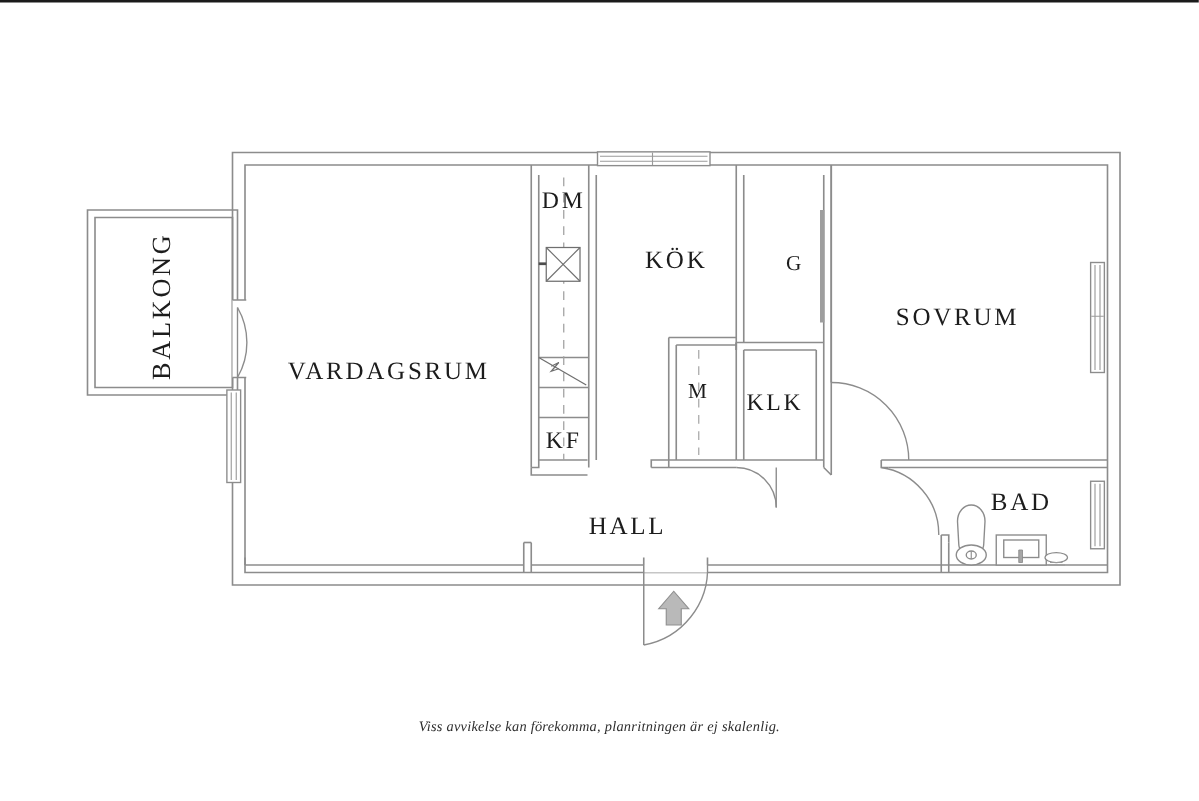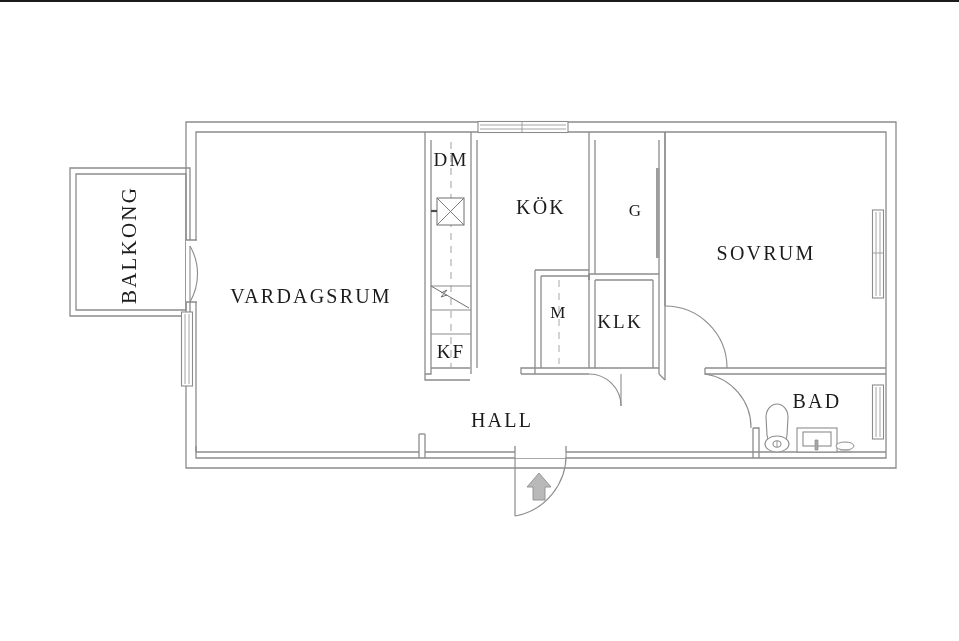--- a/index.html
+++ b/index.html
@@ -246,14 +246,15 @@
     <text class="roomlabel" x="451" y="166" font-size="19" text-anchor="middle">DM</text>
 
     <text class="roomlabel" x="451" y="358" font-size="19" text-anchor="middle">KF</text>
 
     <text class="roomlabel" x="559" y="318" font-size="17" text-anchor="middle">M</text>
 
     <text class="roomlabel" x="636" y="216" font-size="17" text-anchor="middle">G</text>
 
   </svg>
 
+  <div class="caption">Viss avvikelse kan förekomma, planritningen är ej skalenlig.</div>
 
 </div>
 
 </body></html>

